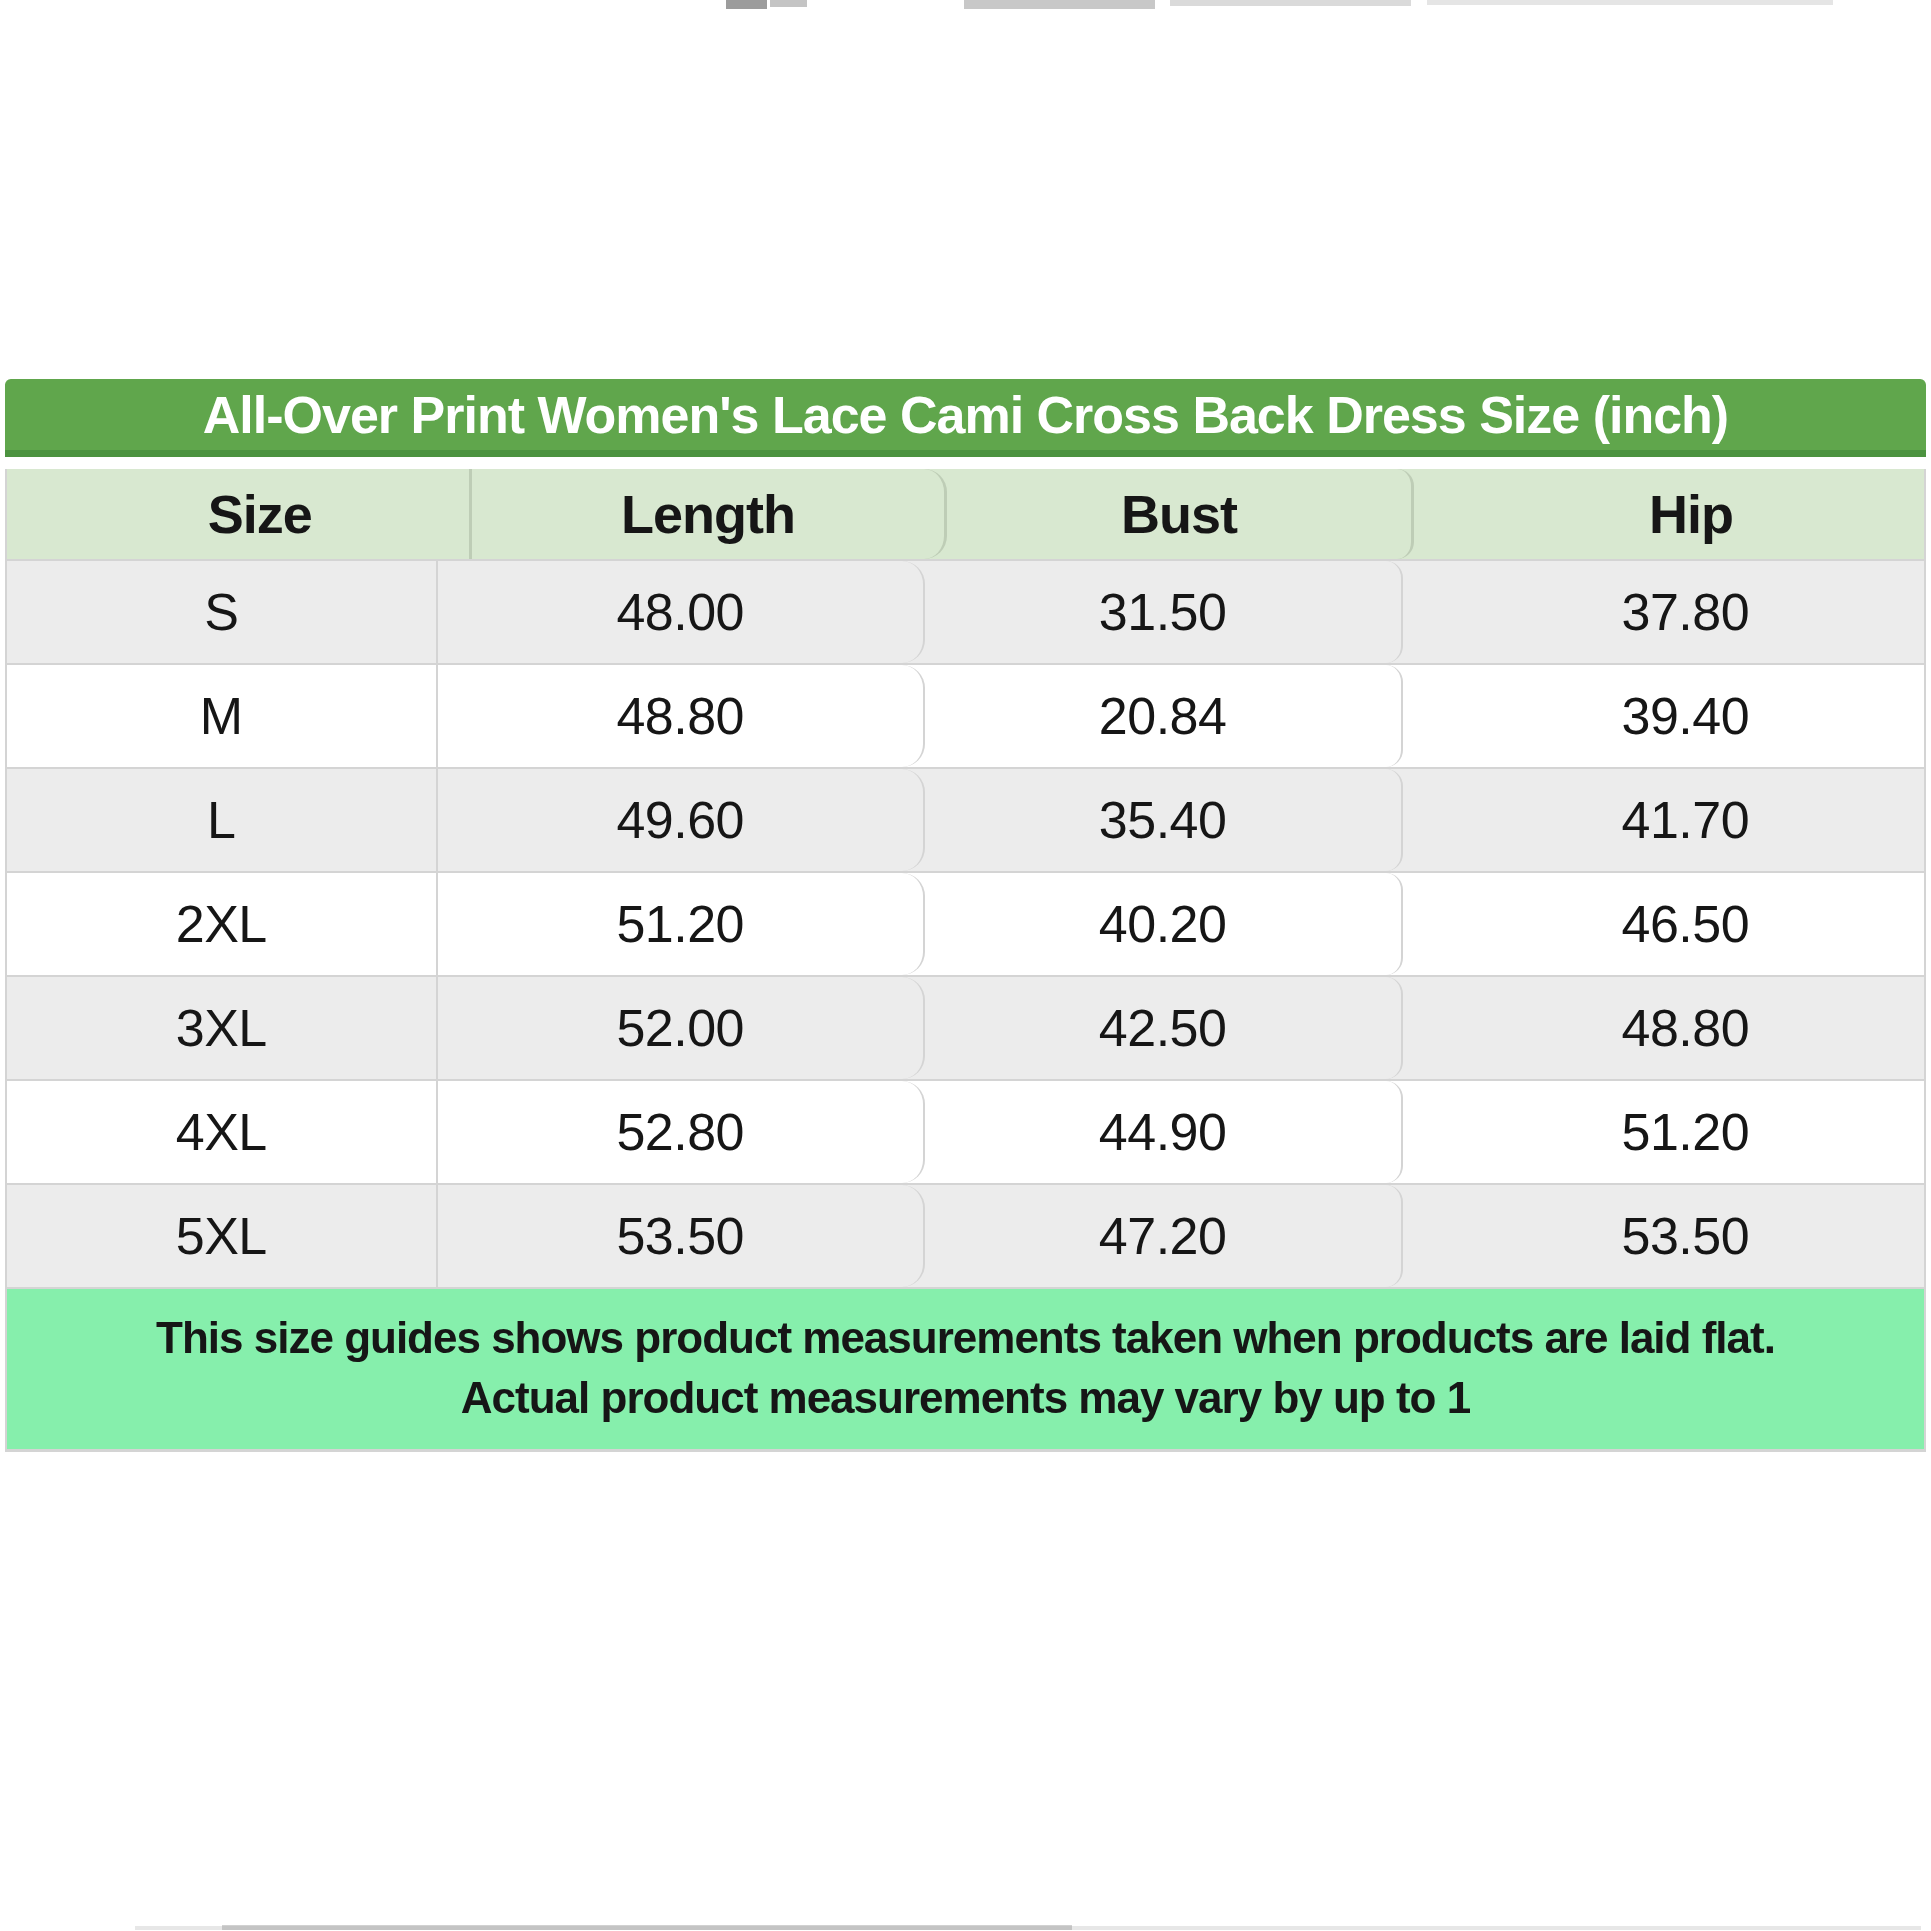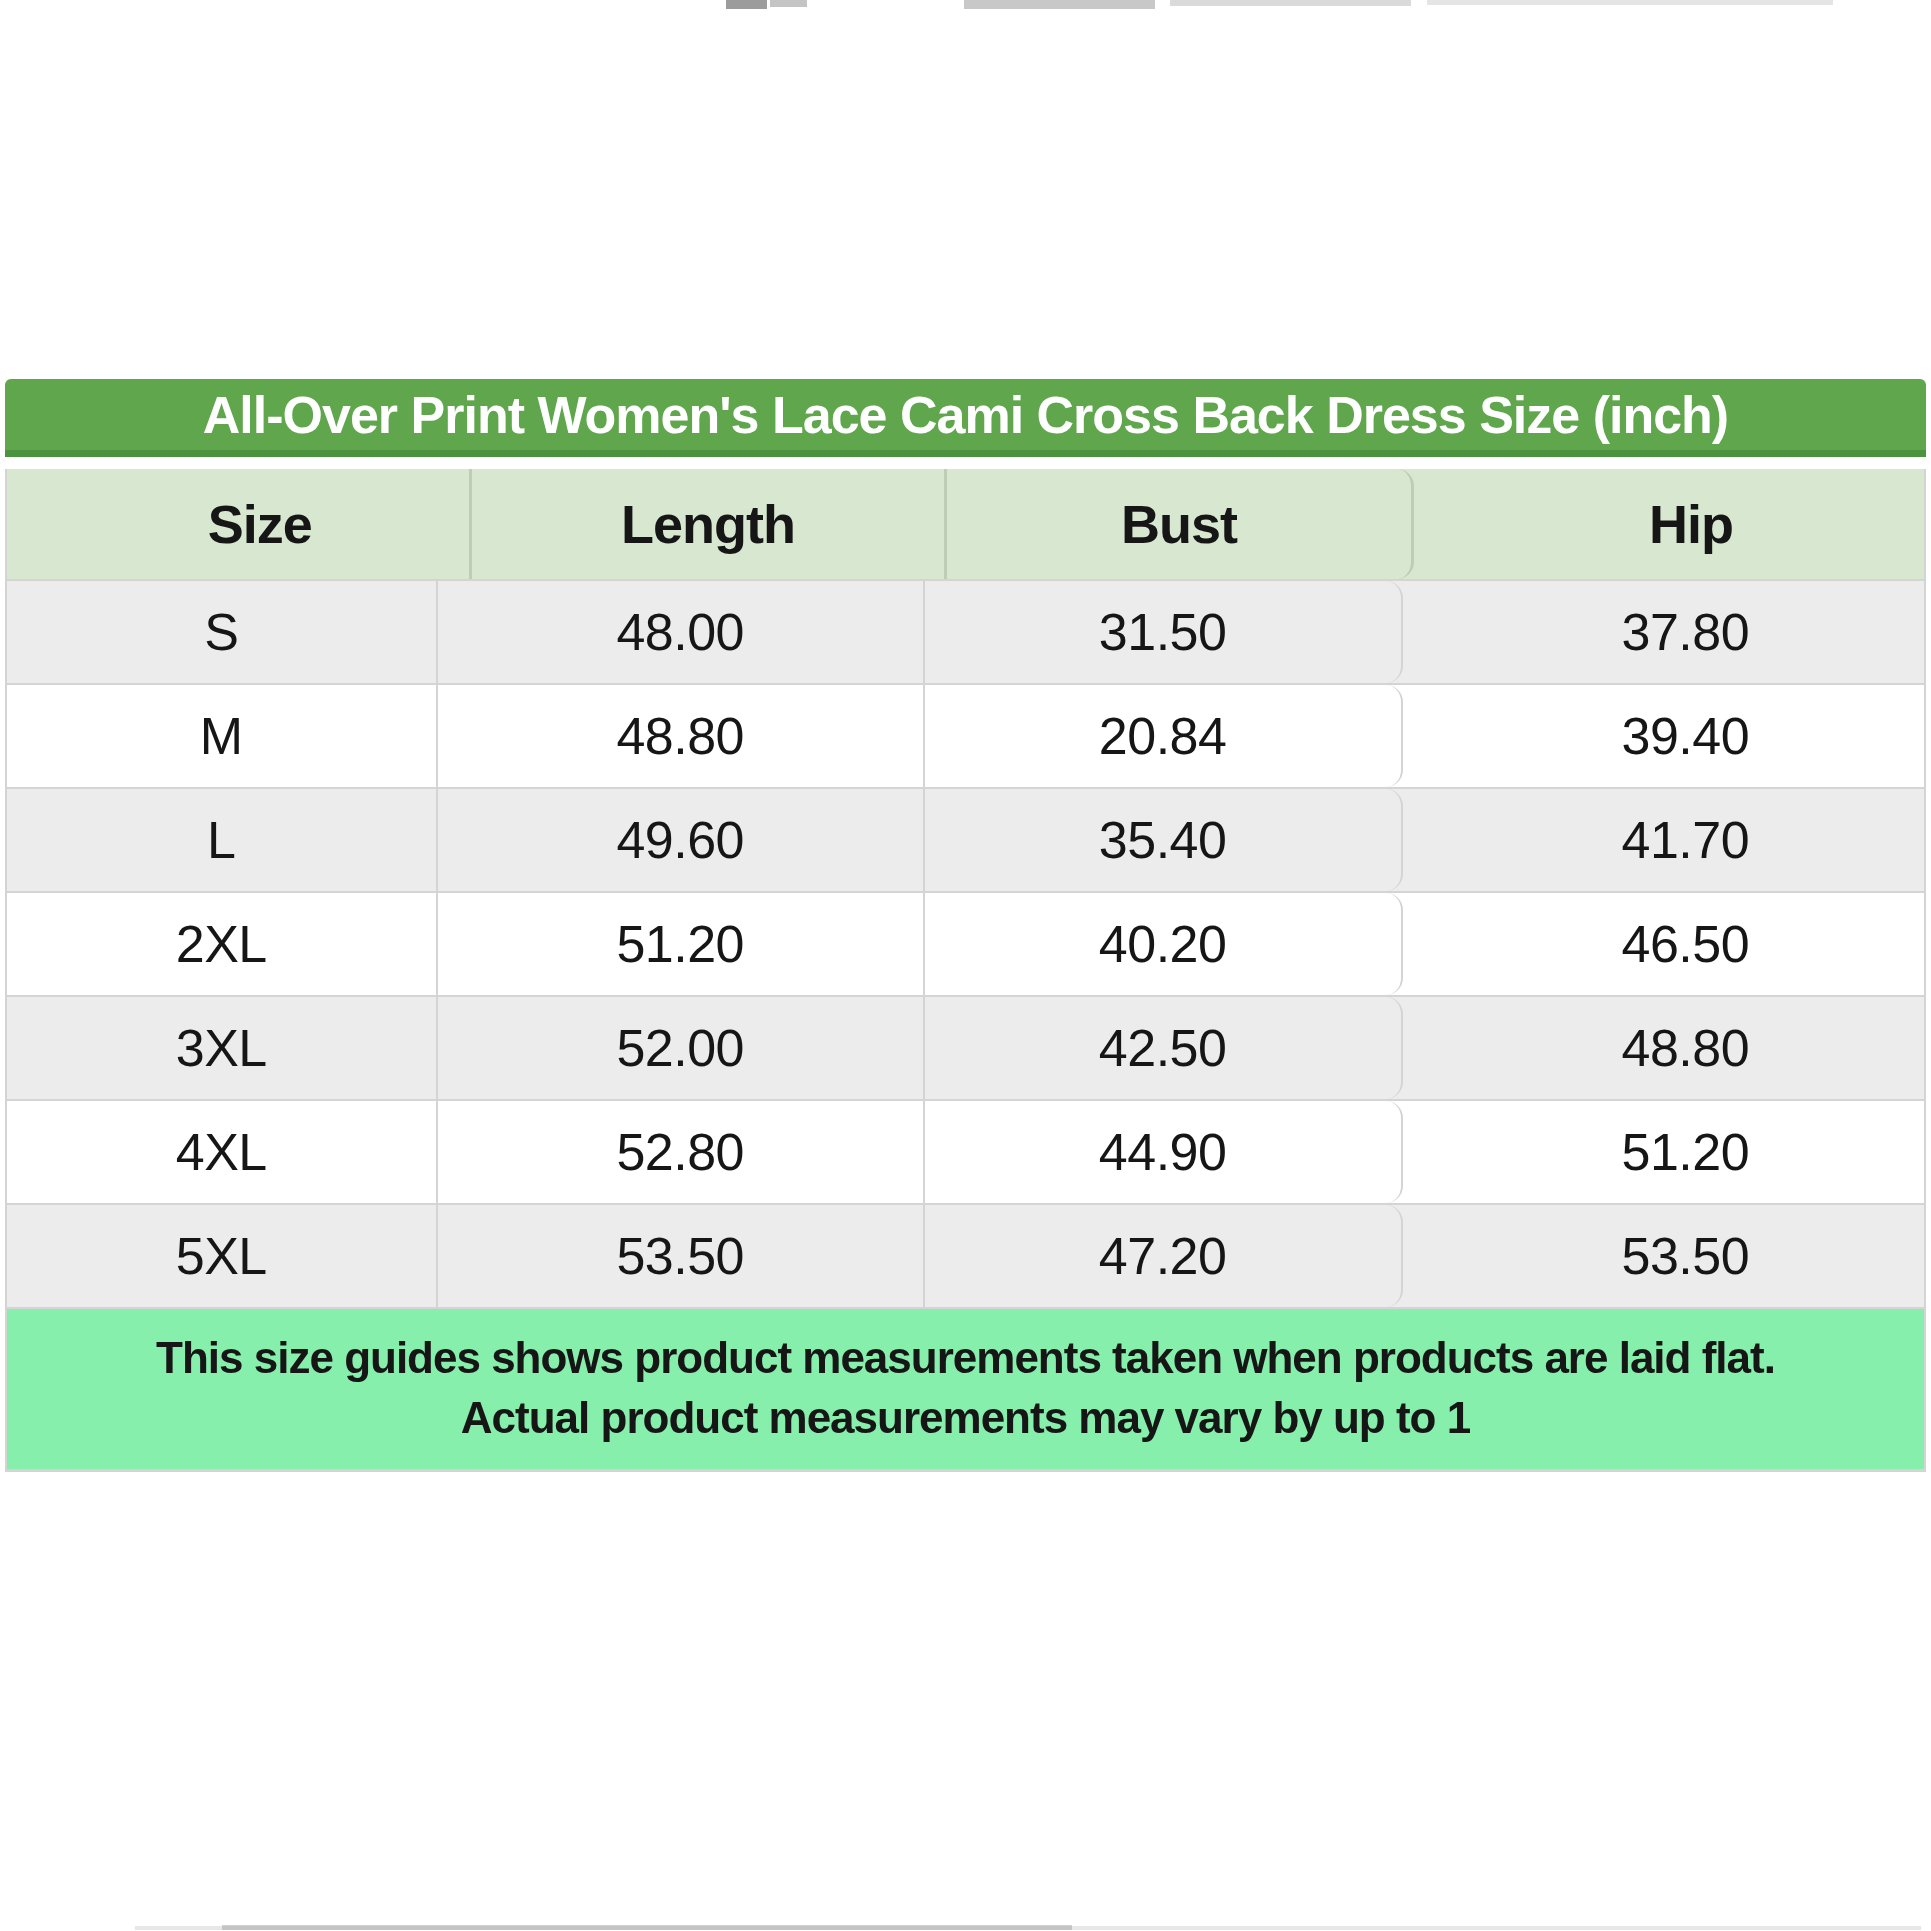--- a/index.html
+++ b/index.html
@@ -48,25 +48,25 @@
   }
   .row{
     display:flex;
     align-items:stretch;
   }
   .cell{
     display:flex;align-items:center;justify-content:center;
     white-space:nowrap;
   }
   .col-size{width:23%;}
-  .col-length{width:26%;}
+  .col-length{width:26%;border-radius:23px;}
   .col-bust{width:25.5%;border-radius:17px;}
   .col-hip{width:25.5%;margin-left:44px;}
   .header-row{
-    height:112px;
+    height:92px;
     background:var(--header-bg);
     border-bottom:2.9px solid var(--grid-line);
     padding-left:44px;
   }
   .header-row .cell{
     font-size:54px;font-weight:700;
     letter-spacing:-1px;
   }
   .header-row .cell:not(:last-child){border-right:3.9px solid var(--header-sep);}
   .data-row{

